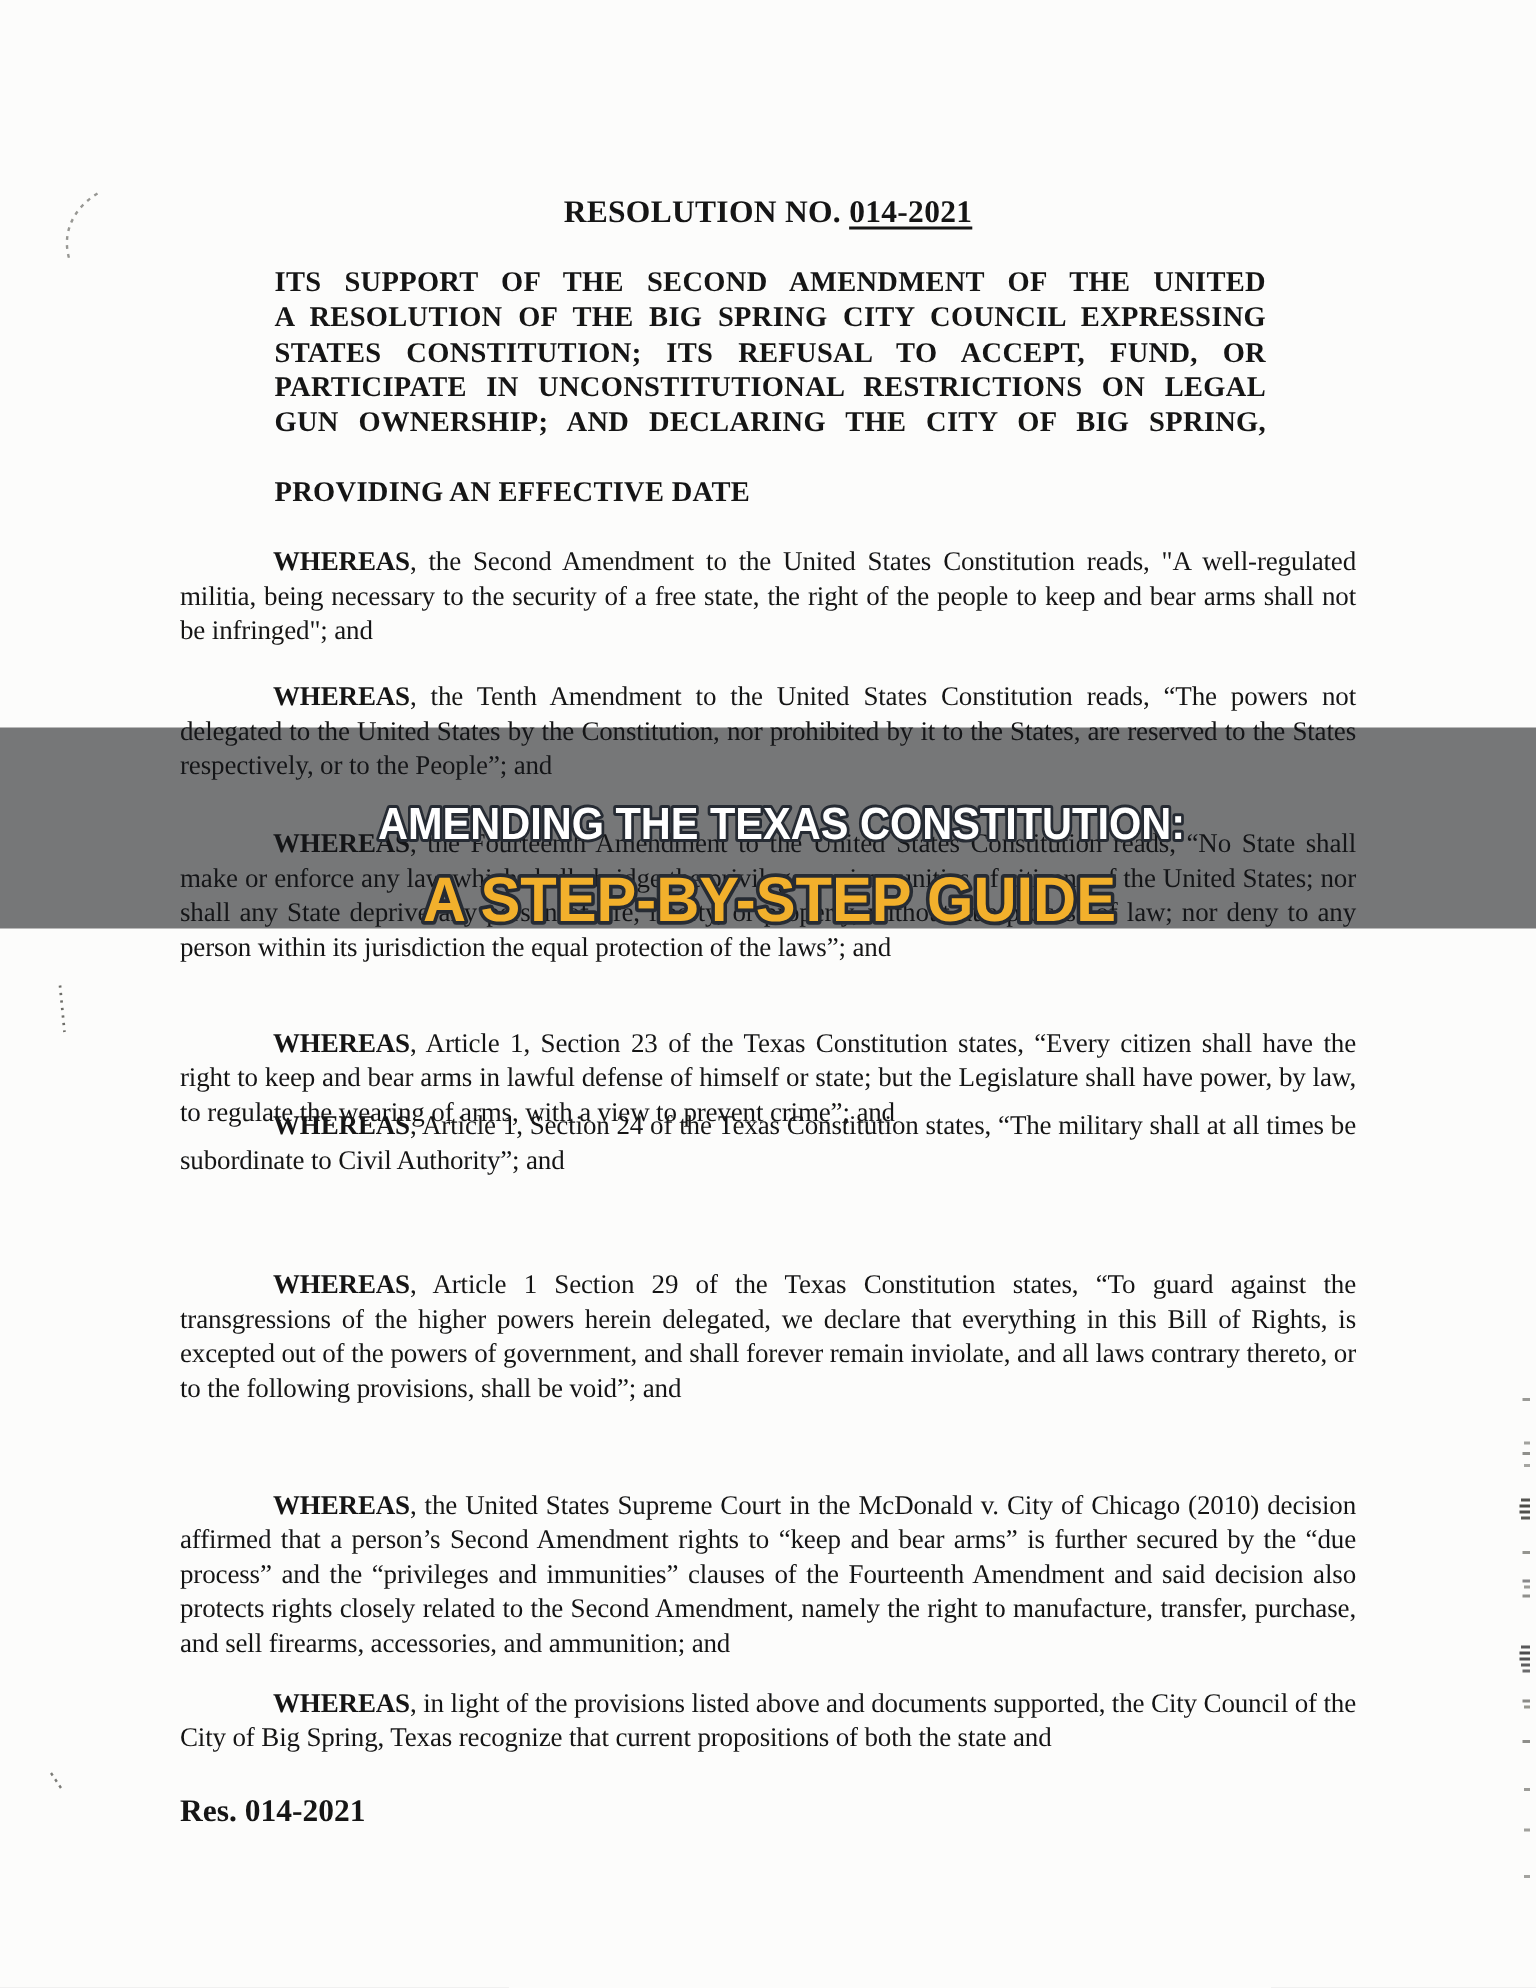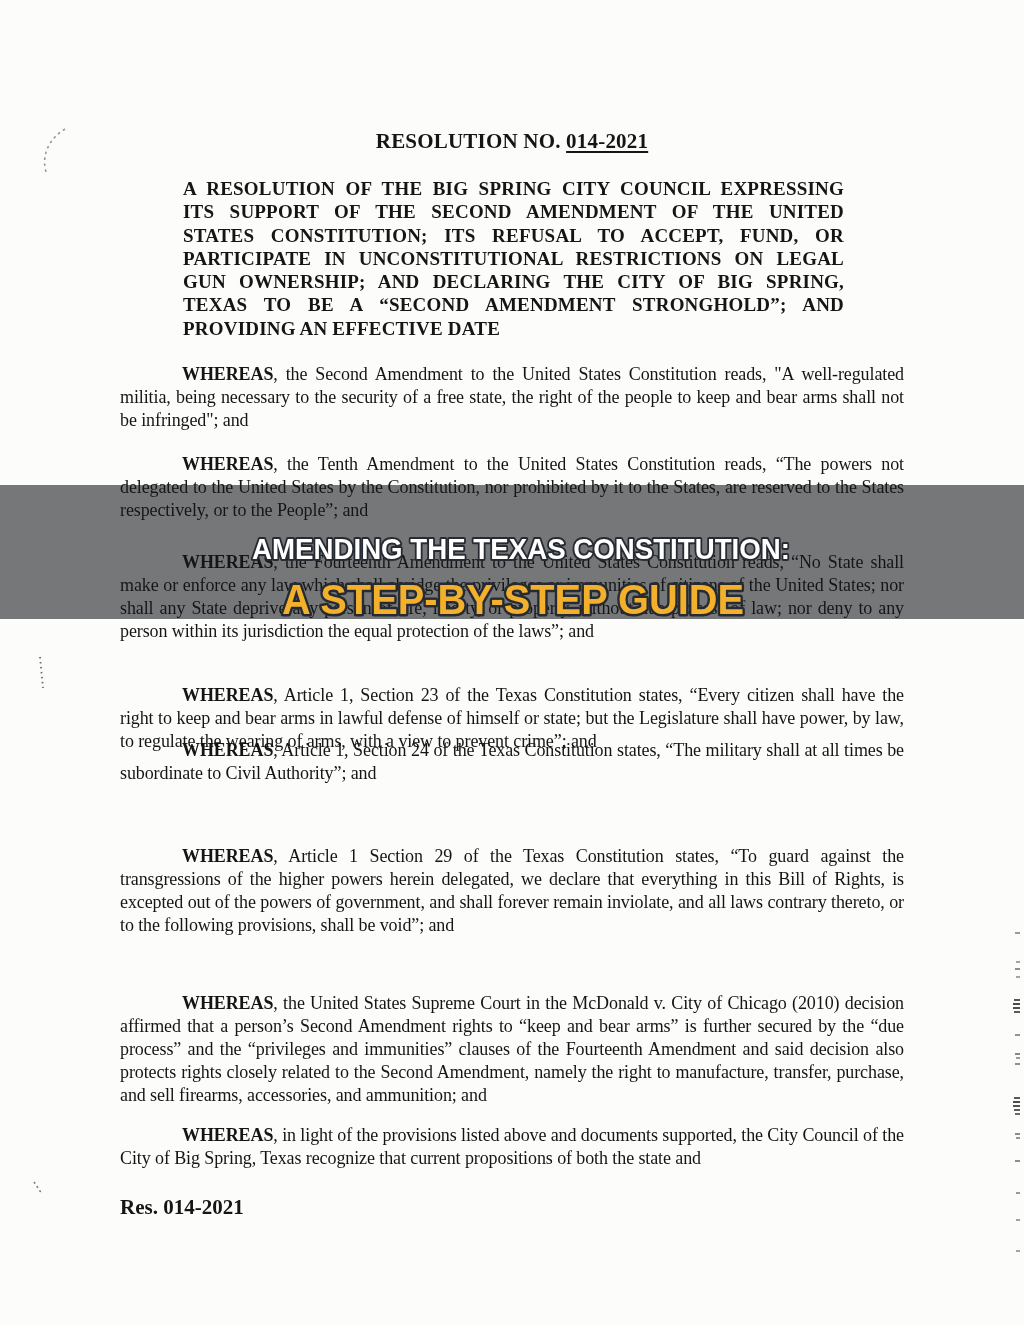--- a/index.html
+++ b/index.html
@@ -21,21 +21,21 @@
     text-decoration:underline;
     text-decoration-thickness:2px;
     text-underline-offset:3px;
   }
   .heading{
     position:absolute;top:177px;left:183px;width:661px;
     font-weight:700;font-size:19px;line-height:23.3px;
     letter-spacing:.2px;
   }
   .hl{text-align:justify;text-align-last:justify;}
-  .hl.last{text-align-last:left;}
+  .hl.last{text-align-last:left;margin-top:24px;}
   .para{
     position:absolute;left:120px;width:784px;
     margin:0;
     font-size:18px;line-height:23px;
     text-align:justify;
     text-indent:62px;
     letter-spacing:-0.1px;
   }
   .para .lead{font-weight:700;}
   .doc-footer{
@@ -59,26 +59,25 @@
 </head>
 <body>
 
 <div class="page">
 
   <div class="doc-title">
     <span>RESOLUTION NO. </span><span class="u">014-2021</span>
   </div>
 
   <div class="heading">
+    <div class="hl">ITS SUPPORT OF THE SECOND AMENDMENT OF THE UNITED</div>
     <div class="hl">A RESOLUTION OF THE BIG SPRING CITY COUNCIL EXPRESSING</div>
-    <div class="hl">ITS SUPPORT OF THE SECOND AMENDMENT OF THE UNITED</div>
     <div class="hl">STATES CONSTITUTION; ITS REFUSAL TO ACCEPT, FUND, OR</div>
     <div class="hl">PARTICIPATE IN UNCONSTITUTIONAL RESTRICTIONS ON LEGAL</div>
     <div class="hl">GUN OWNERSHIP; AND DECLARING THE CITY OF BIG SPRING,</div>
-    <div class="hl">TEXAS TO BE A “SECOND AMENDMENT STRONGHOLD”; AND</div>
     <div class="hl last">PROVIDING AN EFFECTIVE DATE</div>
   </div>
 
   <p class="para" style="top:363px">
     <span class="lead">WHEREAS</span><span>, the Second Amendment to the United States Constitution reads, "A well-regulated militia, being necessary to the security of a free state, the right of the people to keep and bear arms shall not be infringed"; and</span>
   </p>
   <p class="para" style="top:453px">
     <span class="lead">WHEREAS</span><span>, the Tenth Amendment to the United States Constitution reads, “The powers not delegated to the United States by the Constitution, nor prohibited by it to the States, are reserved to the States respectively, or to the People”; and</span>
   </p>
   <p class="para" style="top:551px">

